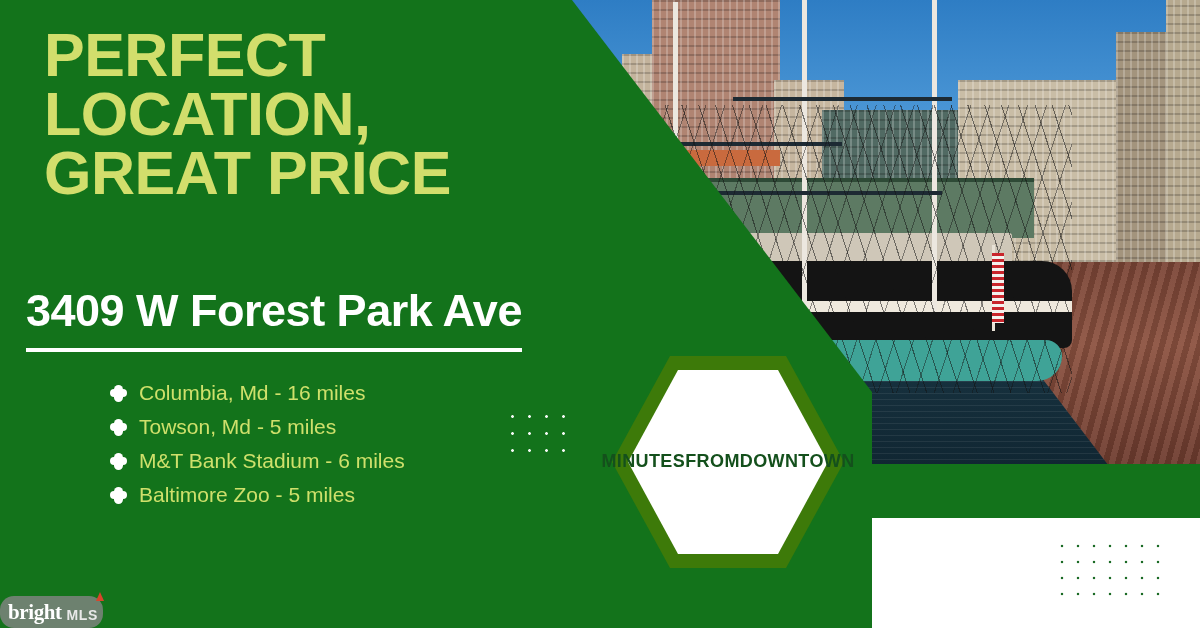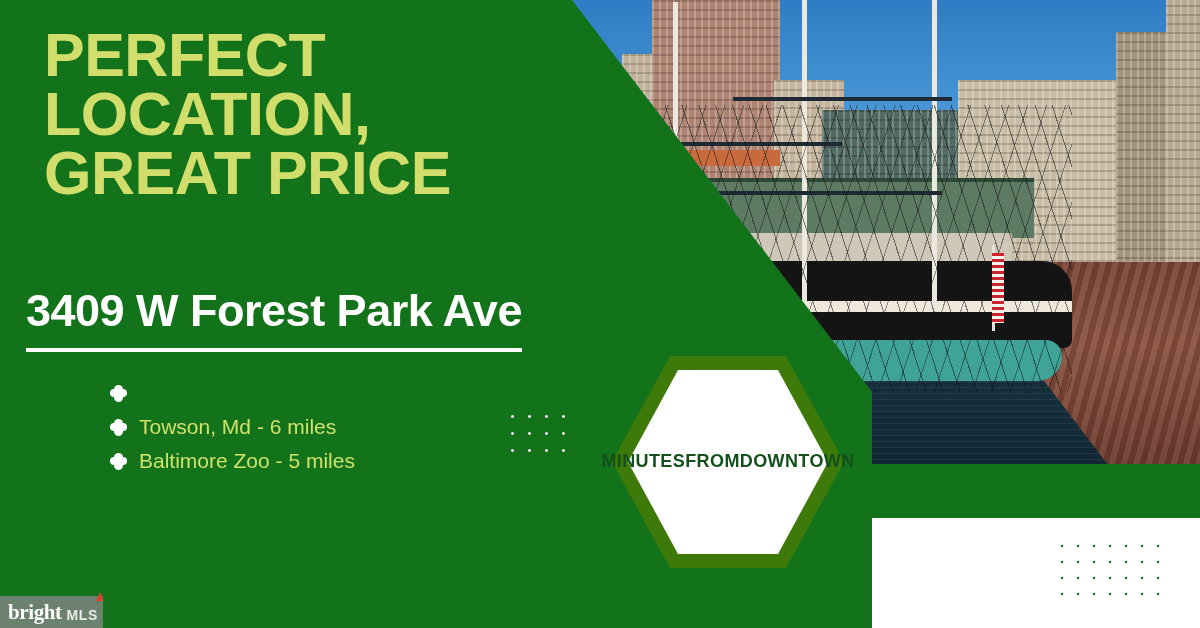--- a/index.html
+++ b/index.html
@@ -254,20 +254,21 @@
   .hexText span { display: block; }
 
   
   .logo {
     position: absolute; left: 0; top: 596px;
     width: 103px; height: 32px;
     background: rgba(132,132,132,0.80);
     display: flex; align-items: center;
     padding-left: 8px;
     box-sizing: border-box;
+    border-radius: 14px;
   }
   .logoBright {
     position: relative;
     color: #ffffff;
     font-family: "Liberation Serif", serif;
     font-size: 21px;
     font-weight: 700;
     letter-spacing: -0.4px;
     line-height: 1;
   }
@@ -339,24 +340,29 @@
     <span>PERFECT</span>
     <span>LOCATION,</span>
     <span>GREAT PRICE</span>
   </div>
 
   <div class="address">3409 W Forest Park Ave</div>
 
   <ul class="bullets">
     <li>
       <span class="clover"></span>
+      <span>Columbia, Md - 16 miles</span>
     </li>
     <li>
       <span class="clover"></span>
-      <span>Towson, Md - 6 miles</span>
+      <span>Towson, Md - 5 miles</span>
+    </li>
+    <li>
+      <span class="clover"></span>
+      <span>M&amp;T Bank Stadium - 6 miles</span>
     </li>
     <li>
       <span class="clover"></span>
       <span>Baltimore Zoo - 5 miles</span>
     </li>
   </ul>
 
   <div class="dotsLeft"></div>
   <div class="dotsRight"></div>
 

